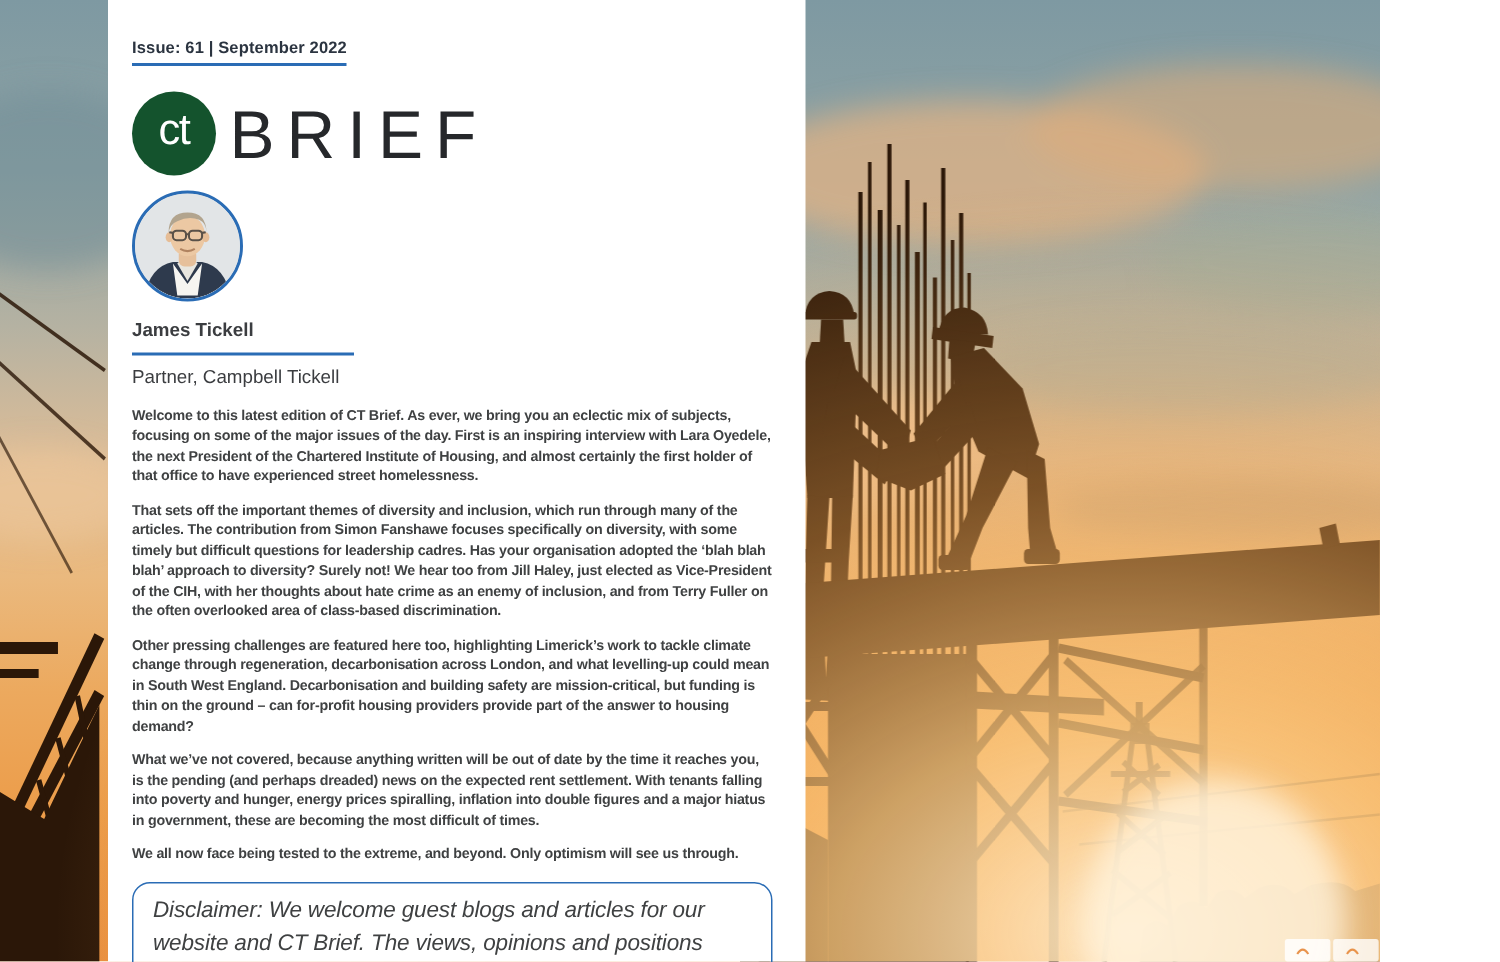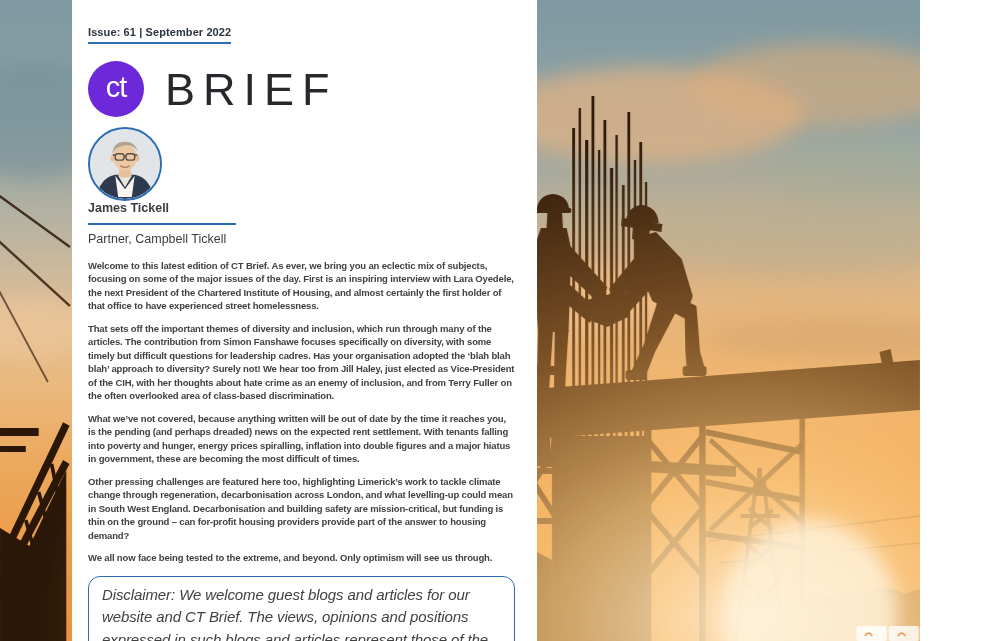--- a/index.html
+++ b/index.html
@@ -12,31 +12,31 @@
   .photo-bg svg { display:block; width:100%; height:100%; }
 
   
   .panel { position:absolute; left:72px; top:0; width:465px; height:641px;
            background:#ffffff; z-index:1; padding:22px 22px 0 16px; }
 
   .issue { display:inline-block; font-size:11px; font-weight:bold; color:#2b3440;
            letter-spacing:.1px; padding-bottom:4px; border-bottom:2px solid #2a6cb5; }
 
   .logo-row { display:flex; align-items:center; margin-top:16px; height:58px; }
-  .logo-circle { width:56px; height:56px; border-radius:50%; background:#6d28d9;
+  .logo-circle { width:56px; height:56px; border-radius:50%; background:#14532d;
                  color:#ffffff; display:flex; align-items:center; justify-content:center;
                  font-size:29px; font-weight:400; letter-spacing:-1px; padding-bottom:3px; }
   .logo-title { font-size:45px; font-weight:300; color:#26282b; letter-spacing:8px;
-                margin-left:21px; line-height:1; }
+                margin-left:9px; line-height:1; }
 
   .avatar { width:74px; height:74px; border-radius:50%; border:2px solid #2a6cb5;
             margin-top:9px; overflow:hidden; background:#e4e7e9; }
   .avatar svg { display:block; width:100%; height:100%; }
 
-  .author-name { font-size:12.5px; font-weight:bold; color:#3b3d40; }
+  .author-name { margin-top:12px; font-size:12.5px; font-weight:bold; color:#3b3d40; }
   .author-divider { width:148px; height:2px; background:#2a6cb5; margin:8px 0 7px 0; }
   .author-role { font-size:12.5px; font-weight:normal; color:#3b3d40; }
 
   .article { margin-top:13px; }
   .article p { font-size:9.5px; font-weight:bold; color:#3f4142; line-height:1.42;
                letter-spacing:-.15px; margin-bottom:9px; }
 
   .disclaimer-box { margin-top:11px; border:1.5px solid #2a6cb5; border-radius:12px;
                     padding:7px 13px; }
   .disclaimer-box p { font-size:15px; font-style:italic; color:#3f4142;
@@ -249,22 +249,22 @@
       </svg>
     </div>
 
     <div class="author-name">James Tickell</div>
     <div class="author-divider"></div>
     <div class="author-role">Partner, Campbell Tickell</div>
 
     <div class="article">
       <p>Welcome to this latest edition of CT Brief. As ever, we bring you an eclectic mix of subjects, focusing on some of the major issues of the day. First is an inspiring interview with Lara Oyedele, the next President of the Chartered Institute of Housing, and almost certainly the first holder of that office to have experienced street homelessness.</p>
       <p>That sets off the important themes of diversity and inclusion, which run through many of the articles. The contribution from Simon Fanshawe focuses specifically on diversity, with some timely but difficult questions for leadership cadres. Has your organisation adopted the ‘blah blah blah’ approach to diversity? Surely not! We hear too from Jill Haley, just elected as Vice-President of the CIH, with her thoughts about hate crime as an enemy of inclusion, and from Terry Fuller on the often overlooked area of class-based discrimination.</p>
+      <p>Other pressing challenges are featured here too, highlighting Limerick’s work to tackle climate change through regeneration, decarbonisation across London, and what levelling-up could mean in South West England. Decarbonisation and building safety are mission-critical, but funding is thin on the ground – can for-profit housing providers provide part of the answer to housing demand?</p>
       <p>What we’ve not covered, because anything written will be out of date by the time it reaches you, is the pending (and perhaps dreaded) news on the expected rent settlement. With tenants falling into poverty and hunger, energy prices spiralling, inflation into double figures and a major hiatus in government, these are becoming the most difficult of times.</p>
-      <p>Other pressing challenges are featured here too, highlighting Limerick’s work to tackle climate change through regeneration, decarbonisation across London, and what levelling-up could mean in South West England. Decarbonisation and building safety are mission-critical, but funding is thin on the ground – can for-profit housing providers provide part of the answer to housing demand?</p>
       <p>We all now face being tested to the extreme, and beyond. Only optimism will see us through.</p>
     </div>
 
     <div class="disclaimer-box">
       <p>Disclaimer: We welcome guest blogs and articles for our website and CT Brief. The views, opinions and positions expressed in such blogs and articles represent those of the authors and do not necessarily represent those of Campbell Tickell.</p>
     </div>
 
   </div>
 </div>
 

